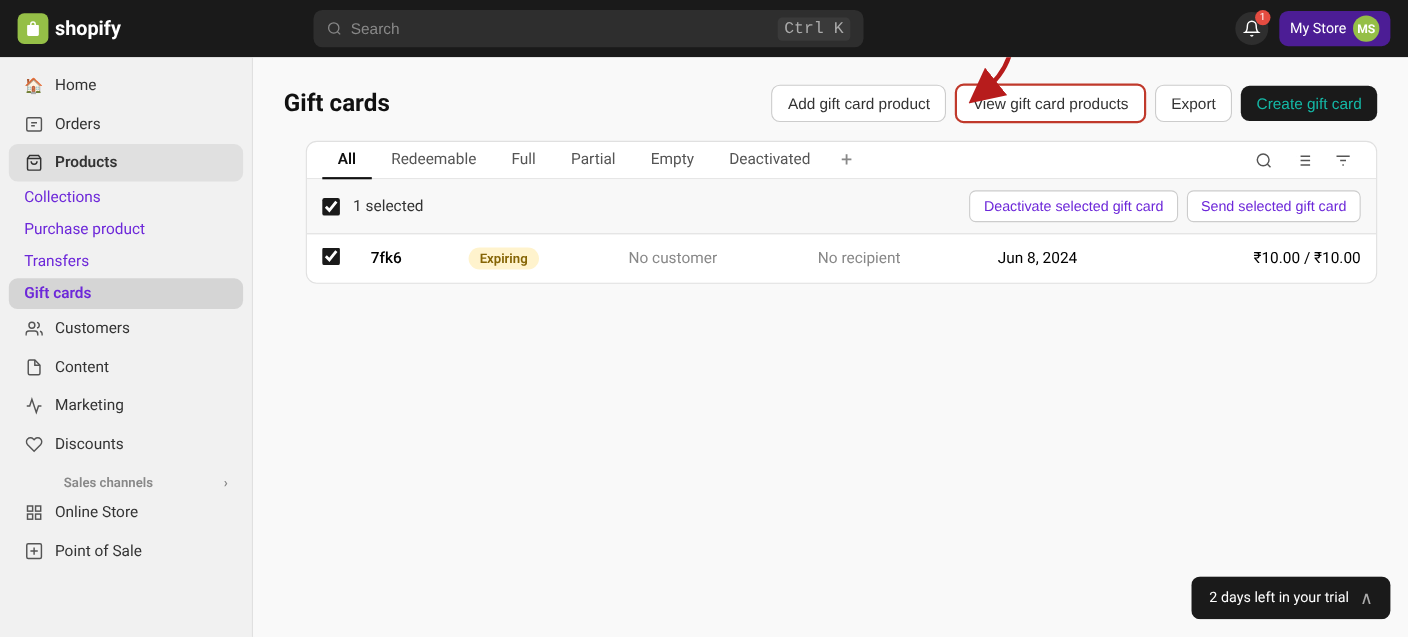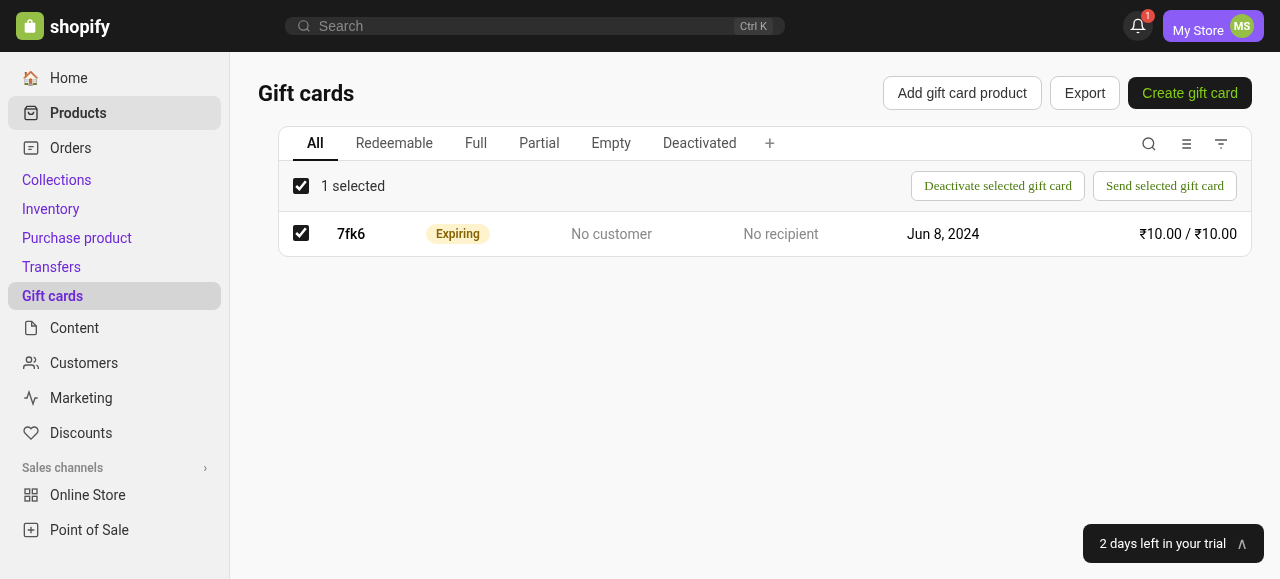--- a/index.html
+++ b/index.html
@@ -36,40 +36,41 @@
     }
     .search-bar {
       flex: 1;
       max-width: 500px;
       margin: 0 auto;
       background: #2e2e2e;
       border-radius: 8px;
       display: flex;
       align-items: center;
       padding: 0 12px;
-      height: 18px;
+      height: 34px;
       gap: 8px;
       color: #aaa;
       font-size: 14px;
     }
     .search-bar input {
       background: transparent;
       border: none;
       outline: none;
       color: #ccc;
       flex: 1;
       font-size: 14px;
     }
     .search-bar input::placeholder { color: #888; }
     .kbd {
       background: #3a3a3a;
       border-radius: 4px;
       padding: 2px 6px;
-      font-size: 11px;
+      font-size: 15px;
       color: #aaa;
+      font-family: Liberation Mono, monospace;
     }
     .topnav-right {
       display: flex;
       align-items: center;
       gap: 10px;
       margin-left: auto;
     }
     .notif-btn {
       position: relative;
       width: 30px;
@@ -90,23 +91,23 @@
       border-radius: 50%;
       width: 14px;
       height: 14px;
       font-size: 9px;
       display: flex;
       align-items: center;
       justify-content: center;
     }
     .store-btn {
       display: flex;
-      align-items: flex-end;
+      align-items: center;
       gap: 6px;
-      background: #8b5cf6;
+      background: #4c1d95;
       border-radius: 8px;
       padding: 4px 10px;
       cursor: pointer;
       color: white;
       font-size: 13px;
     }
     .avatar {
       width: 24px;
       height: 24px;
       background: #95bf47;
@@ -173,20 +174,21 @@
       font-weight: 600;
     }
     .sidebar-section {
       padding: 10px 22px 2px;
       font-size: 12px;
       color: #888;
       font-weight: 600;
       display: flex;
       align-items: center;
       justify-content: space-between;
+      margin-left: 36px;
     }
     .sidebar-section .chevron {
       font-size: 12px;
       color: #888;
     }
 
     
     .main {
       flex: 1;
       background: #f9f9f9;
@@ -216,21 +218,21 @@
       padding: 8px 14px;
       border-radius: 8px;
       font-size: 14px;
       cursor: pointer;
       border: 1px solid #ccc;
       background: white;
       color: #333;
     }
     .btn-primary {
       background: #1a1a1a;
-      color: #84cc16;
+      color: #14b8a6;
       border: none;
     }
     .btn-highlighted {
       border: 2px solid #c0392b;
       background: white;
       color: #333;
     }
 
     
     .filter-row {
@@ -304,22 +306,21 @@
       display: flex;
       gap: 8px;
     }
     .selection-btn {
       padding: 6px 12px;
       border-radius: 6px;
       font-size: 13px;
       cursor: pointer;
       border: 1px solid #ccc;
       background: white;
-      color: #4d7c0f;
-      font-family: Liberation Serif, serif;
+      color: #6d28d9;
     }
     table {
       width: 100%;
       border-collapse: collapse;
     }
     th, td {
       padding: 12px 14px;
       text-align: left;
       font-size: 14px;
       border-bottom: 1px solid #f0f0f0;
@@ -415,73 +416,70 @@
   </div>
 </nav>
 
 <div class="app-body">
 
   <aside class="sidebar">
     <div class="sidebar-item">
       <span class="icon">🏠</span>
       <span>Home</span>
     </div>
+    <div class="sidebar-item">
+      <span class="icon">
+        <svg width="16" height="16" viewBox="0 0 24 24" fill="none" stroke="#555" stroke-width="2">
+            <rect x="2" y="3" width="20" height="18" rx="2"></rect>
+            <path d="M8 10h8M8 14h5"></path>
+          </svg>
+      </span>
+      <span>Orders</span>
+    </div>
     <div class="sidebar-item active">
       <span class="icon">
         <svg width="16" height="16" viewBox="0 0 24 24" fill="none" stroke="#333" stroke-width="2">
             <path d="M6 2L3 6v14a2 2 0 002 2h14a2 2 0 002-2V6l-3-4z"></path>
             <line x1="3" y1="6" x2="21" y2="6"></line>
             <path d="M16 10a4 4 0 01-8 0"></path>
           </svg>
       </span>
       <span>Products</span>
     </div>
-    <div class="sidebar-item">
-      <span class="icon">
-        <svg width="16" height="16" viewBox="0 0 24 24" fill="none" stroke="#555" stroke-width="2">
-            <rect x="2" y="3" width="20" height="18" rx="2"></rect>
-            <path d="M8 10h8M8 14h5"></path>
-          </svg>
-      </span>
-      <span>Orders</span>
-    </div>
 
     <div class="sidebar-sub-item">
       <span>Collections</span>
     </div>
     <div class="sidebar-sub-item">
-      <span>Inventory</span>
-    </div>
-    <div class="sidebar-sub-item">
       <span>Purchase product</span>
     </div>
     <div class="sidebar-sub-item">
       <span>Transfers</span>
     </div>
     <div class="sidebar-sub-item active">
       <span>Gift cards</span>
-    </div>
-    <div class="sidebar-item">
-      <span class="icon">
-        <svg width="16" height="16" viewBox="0 0 24 24" fill="none" stroke="#555" stroke-width="2">
-            <path d="M13 2H6a2 2 0 00-2 2v16a2 2 0 002 2h12a2 2 0 002-2V9z"></path>
-            <polyline points="13,2 13,9 20,9"></polyline>
-          </svg>
-      </span>
-      <span>Content</span>
     </div>
     <div class="sidebar-item">
       <span class="icon">
         <svg width="16" height="16" viewBox="0 0 24 24" fill="none" stroke="#555" stroke-width="2">
             <path d="M17 21v-2a4 4 0 00-4-4H5a4 4 0 00-4 4v2"></path>
             <circle cx="9" cy="7" r="4"></circle>
             <path d="M23 21v-2a4 4 0 00-3-3.87M16 3.13a4 4 0 010 7.75"></path>
           </svg>
       </span>
       <span>Customers</span>
+    </div>
+    <div class="sidebar-item">
+      <span class="icon">
+        <svg width="16" height="16" viewBox="0 0 24 24" fill="none" stroke="#555" stroke-width="2">
+            <path d="M13 2H6a2 2 0 00-2 2v16a2 2 0 002 2h12a2 2 0 002-2V9z"></path>
+            <polyline points="13,2 13,9 20,9"></polyline>
+          </svg>
+      </span>
+      <span>Content</span>
     </div>
     <div class="sidebar-item">
       <span class="icon">
         <svg width="16" height="16" viewBox="0 0 24 24" fill="none" stroke="#555" stroke-width="2">
             <path d="M22 12h-4l-3 9L9 3l-3 9H2"></path>
           </svg>
       </span>
       <span>Marketing</span>
     </div>
     <div class="sidebar-item">
@@ -518,20 +516,32 @@
       <span>Point of Sale</span>
     </div>
 
   </aside>
 
   <main class="main">
     <div class="page-header">
       <h1 class="page-title">Gift cards</h1>
       <div class="header-actions">
         <button class="btn">Add gift card product</button>
+        <div class="annotation-container" style="position:relative;">
+          <button class="btn btn-highlighted" style="position:relative;z-index:2;">View gift card products</button>
+          
+          <svg style="position:absolute;top:-70px;left:-30px;width:120px;height:90px;pointer-events:none;z-index:10;" viewBox="0 0 120 90">
+            <defs>
+              <marker id="arrowhead" markerWidth="8" markerHeight="8" refX="4" refY="4" orient="auto">
+                <path d="M0,0 L8,4 L0,8 Z" fill="#b71c1c"></path>
+              </marker>
+            </defs>
+            <path d="M80,10 Q90,50 55,78" stroke="#b71c1c" stroke-width="4" fill="none" marker-end="url(#arrowhead)"></path>
+          </svg>
+        </div>
         <button class="btn">Export</button>
         <button class="btn btn-primary">Create gift card</button>
       </div>
     </div>
 
     <div class="table-card">
 
       <div class="filter-row" style="padding: 0 14px;">
         <div class="filter-tab active">All</div>
         <div class="filter-tab">Redeemable</div>

